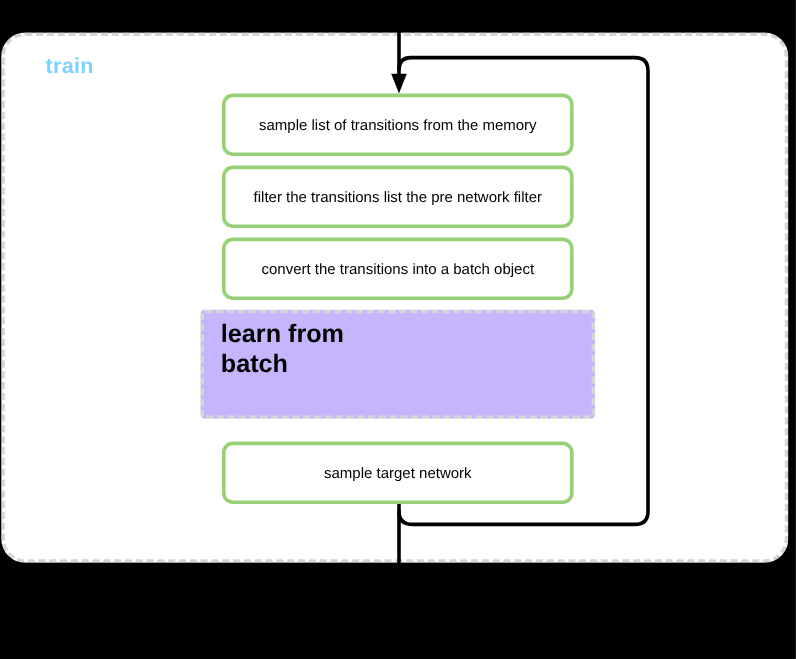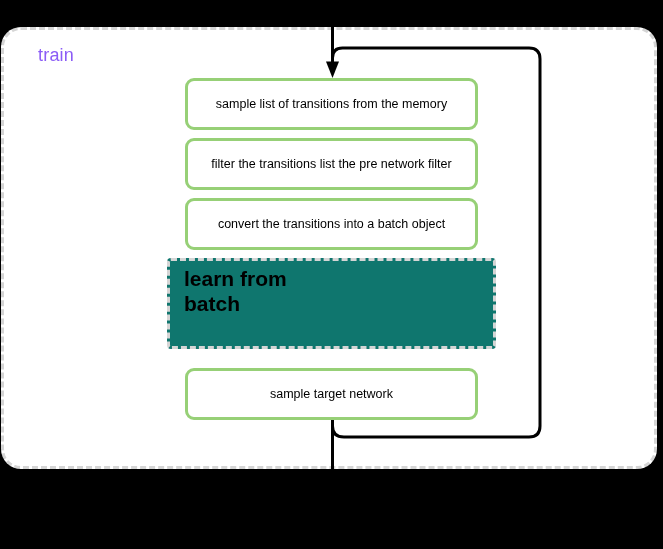--- a/index.html
+++ b/index.html
@@ -20,22 +20,22 @@
     background: #ffffff;
     border: 3px dashed #d5d5d5;
     border-radius: 20px;
     box-sizing: border-box;
   }
   .train-label {
     position: absolute;
     left: 38px;
     top: 45px;
     font-size: 18px;
-    font-weight: normal;
-    color: #8b5cf6;
+    font-weight: bold;
+    color: #7dd3fc;
     letter-spacing: 0.2px;
   }
   svg.overlay {
     position: absolute;
     left: 0;
     top: 0;
   }
   .step {
     position: absolute;
     left: 185px;
@@ -55,21 +55,21 @@
   .step-1 { top: 78px; }
   .step-2 { top: 138px; }
   .step-3 { top: 198px; }
   .step-4 { top: 368px; }
   .learn-box {
     position: absolute;
     left: 167px;
     top: 258px;
     width: 329px;
     height: 91px;
-    background: #0f766e;
+    background: #c4b5fd;
     border: 3px dashed #d5d5d5;
     border-radius: 4px;
     box-sizing: border-box;
     font-size: 21px;
     font-weight: bold;
     color: #000;
     padding: 5px 0 0 14px;
     line-height: 1.2;
     white-space: pre-line;
   }

